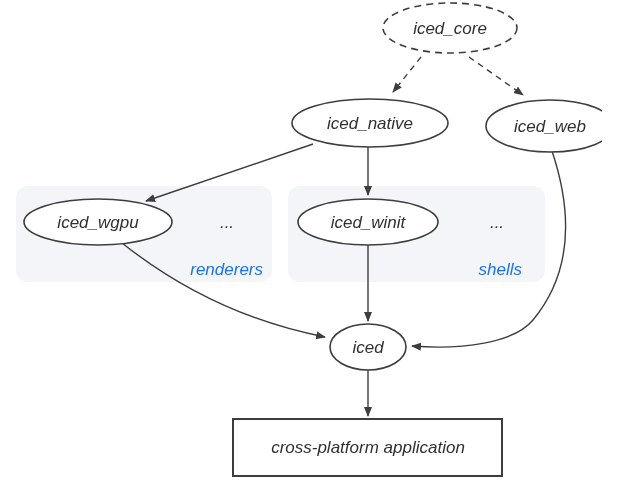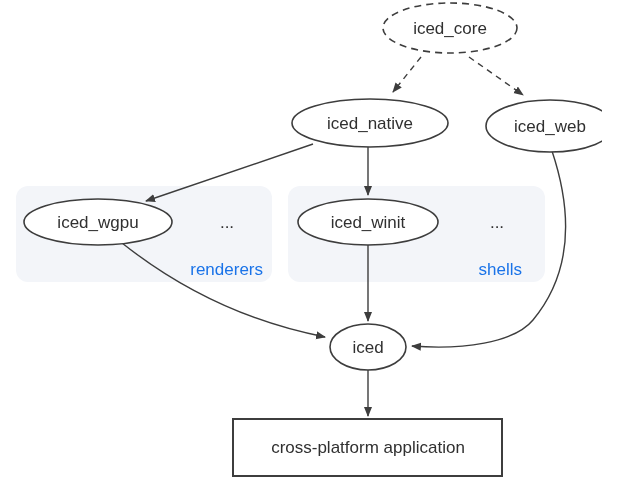--- a/index.html
+++ b/index.html
@@ -9,20 +9,21 @@
     --accent:#1a73e8;
     --groupfill:#f3f5f9;
   }
   html,body{margin:0;padding:0;background:var(--bg);}
   .canvas{
     width:602px;height:483px;
     background:var(--bg);
     font-family:"Liberation Sans", sans-serif;
     position:relative;
     overflow:hidden;
+    font-style:italic;
   }
   svg{display:block;}
   .node-shape{fill:#ffffff;stroke:var(--stroke);stroke-width:1.6;}
   .node-shape.dashed{stroke-dasharray:7 5;}
   .group-box{fill:var(--groupfill);stroke:none;}
   .edge{fill:none;stroke:var(--stroke);stroke-width:1.4;}
   .edge.dashed{stroke-dasharray:6 5;}
   .arrowhead{fill:var(--stroke);}
   .label{
     fill:var(--text);

